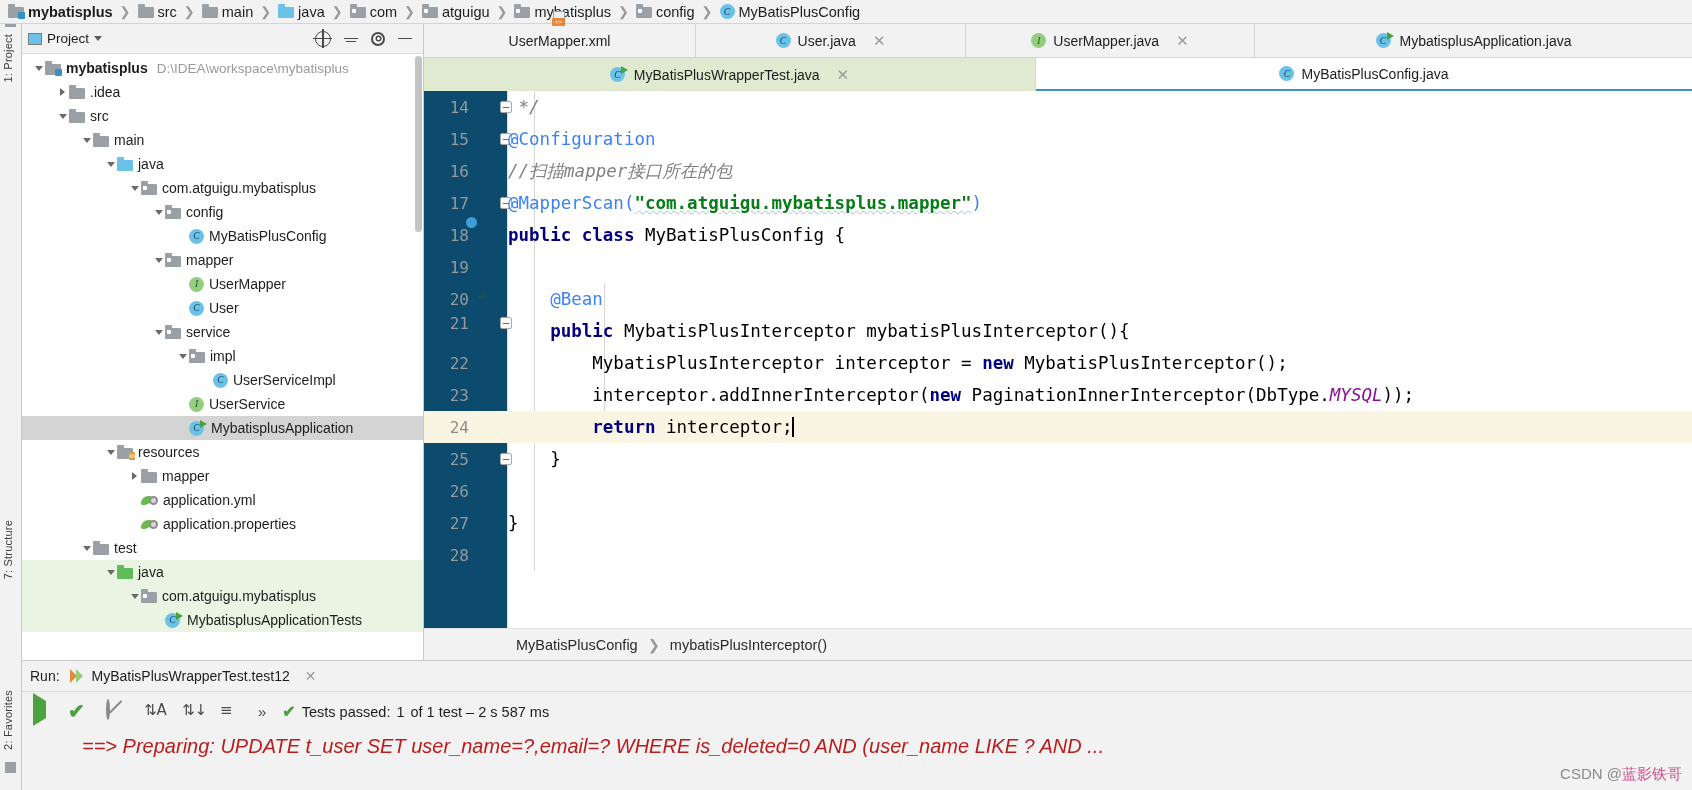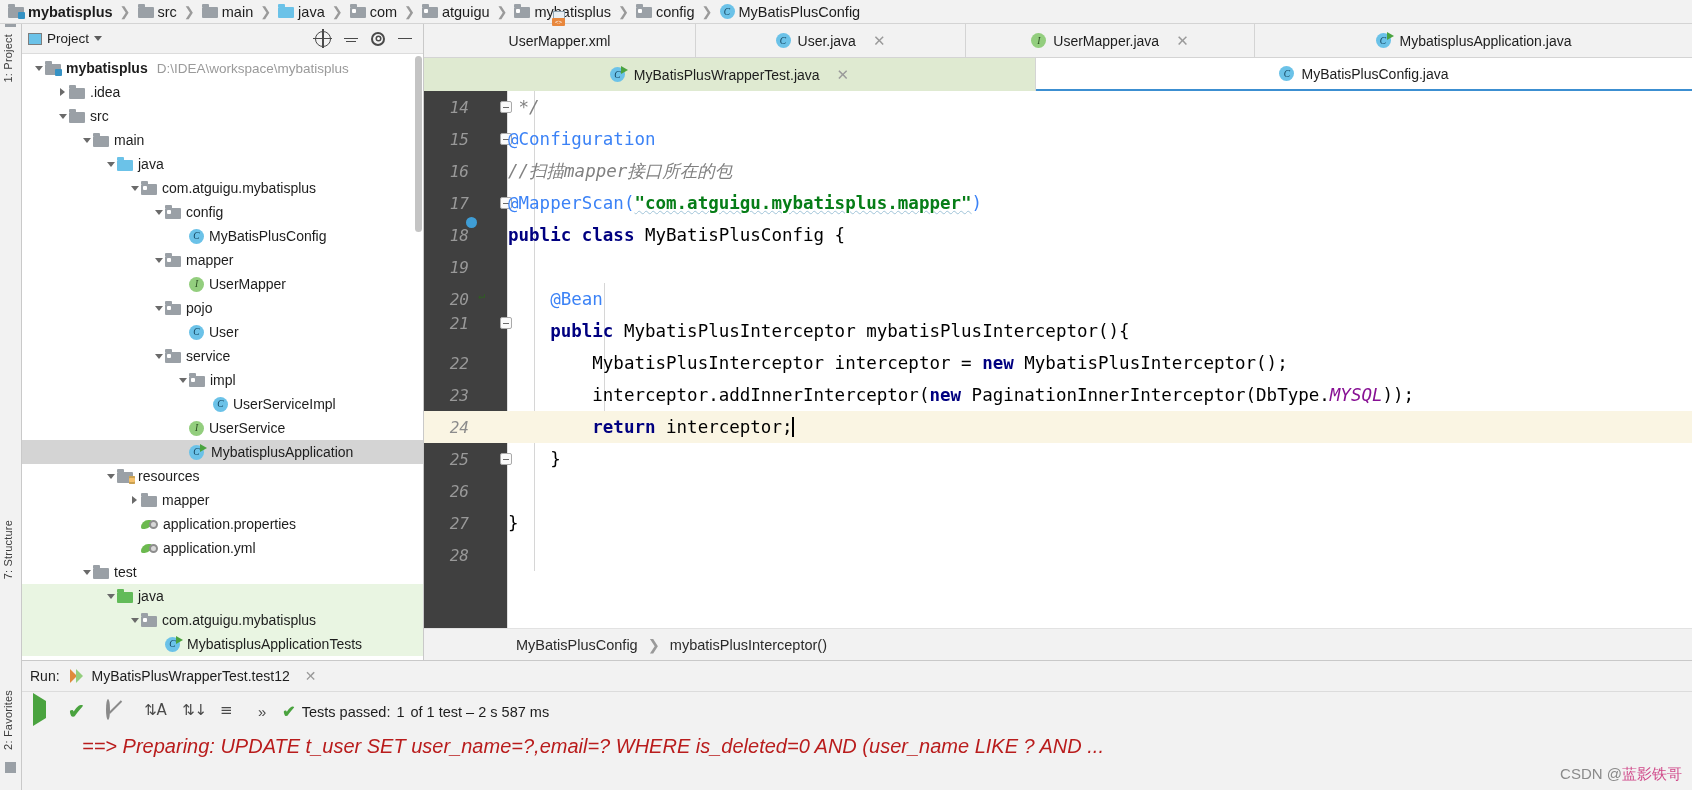--- a/index.html
+++ b/index.html
@@ -212,21 +212,21 @@
   .tab.g2 { width: 656px; border-right: none; }
 
   
   .editor {
     position: absolute; left: 424px; top: 91px; width: 1268px; height: 537px;
     background: #ffffff;
     font-family: "DejaVu Sans Mono", monospace;
   }
   .gutter {
     position: absolute; left: 0; top: 0; width: 84px; height: 537px;
-    background: #404040; border-right: 1px solid #e0e0e0; font-style: italic;
+    background: #0c4a6e; border-right: 1px solid #e0e0e0;
   }
   .gutter-line {
     position: absolute; left: 0; width: 84px; height: 32px;
     display: flex; align-items: center;
   }
   .gutter-line .num {
     width: 45px; text-align: right; font-size: 16px; color: #999999;
     font-family: "DejaVu Sans Mono", monospace;
   }
   .gutter-line.cur { background: #faf5e3; }
@@ -536,30 +536,20 @@
           </span>
           <span class="tree-label">mapper</span>
         </div>
         <div class="tree-row">
           <span style="display:inline-block;width:154px;flex:0 0 154px"></span>
           <span class="tw"></span>
           <span class="ico ico-iface">I</span>
           <span class="tree-label">UserMapper</span>
         </div>
         <div class="tree-row">
-          <span style="display:inline-block;width:130px;flex:0 0 130px"></span>
-          <span class="tw">
-            <span class="chev"></span>
-          </span>
-          <span class="ico ico-folder pkg">
-            <i></i>
-          </span>
-          <span class="tree-label">pojo</span>
-        </div>
-        <div class="tree-row">
           <span style="display:inline-block;width:154px;flex:0 0 154px"></span>
           <span class="tw"></span>
           <span class="ico ico-class">C</span>
           <span class="tree-label">User</span>
         </div>
         <div class="tree-row">
           <span style="display:inline-block;width:130px;flex:0 0 130px"></span>
           <span class="tw">
             <span class="chev"></span>
           </span>
@@ -619,30 +609,30 @@
           </span>
           <span class="tree-label">mapper</span>
         </div>
         <div class="tree-row">
           <span style="display:inline-block;width:106px;flex:0 0 106px"></span>
           <span class="tw"></span>
           <span class="ico ico-yml">
             <span class="leaf"></span>
             <span class="gear"></span>
           </span>
-          <span class="tree-label">application.properties</span>
+          <span class="tree-label">application.yml</span>
         </div>
         <div class="tree-row">
           <span style="display:inline-block;width:106px;flex:0 0 106px"></span>
           <span class="tw"></span>
           <span class="ico ico-yml">
             <span class="leaf"></span>
             <span class="gear"></span>
           </span>
-          <span class="tree-label">application.yml</span>
+          <span class="tree-label">application.properties</span>
         </div>
         <div class="tree-row">
           <span style="display:inline-block;width:58px;flex:0 0 58px"></span>
           <span class="tw">
             <span class="chev"></span>
           </span>
           <span class="ico ico-folder">
             <i></i>
           </span>
           <span class="tree-label">test</span>

